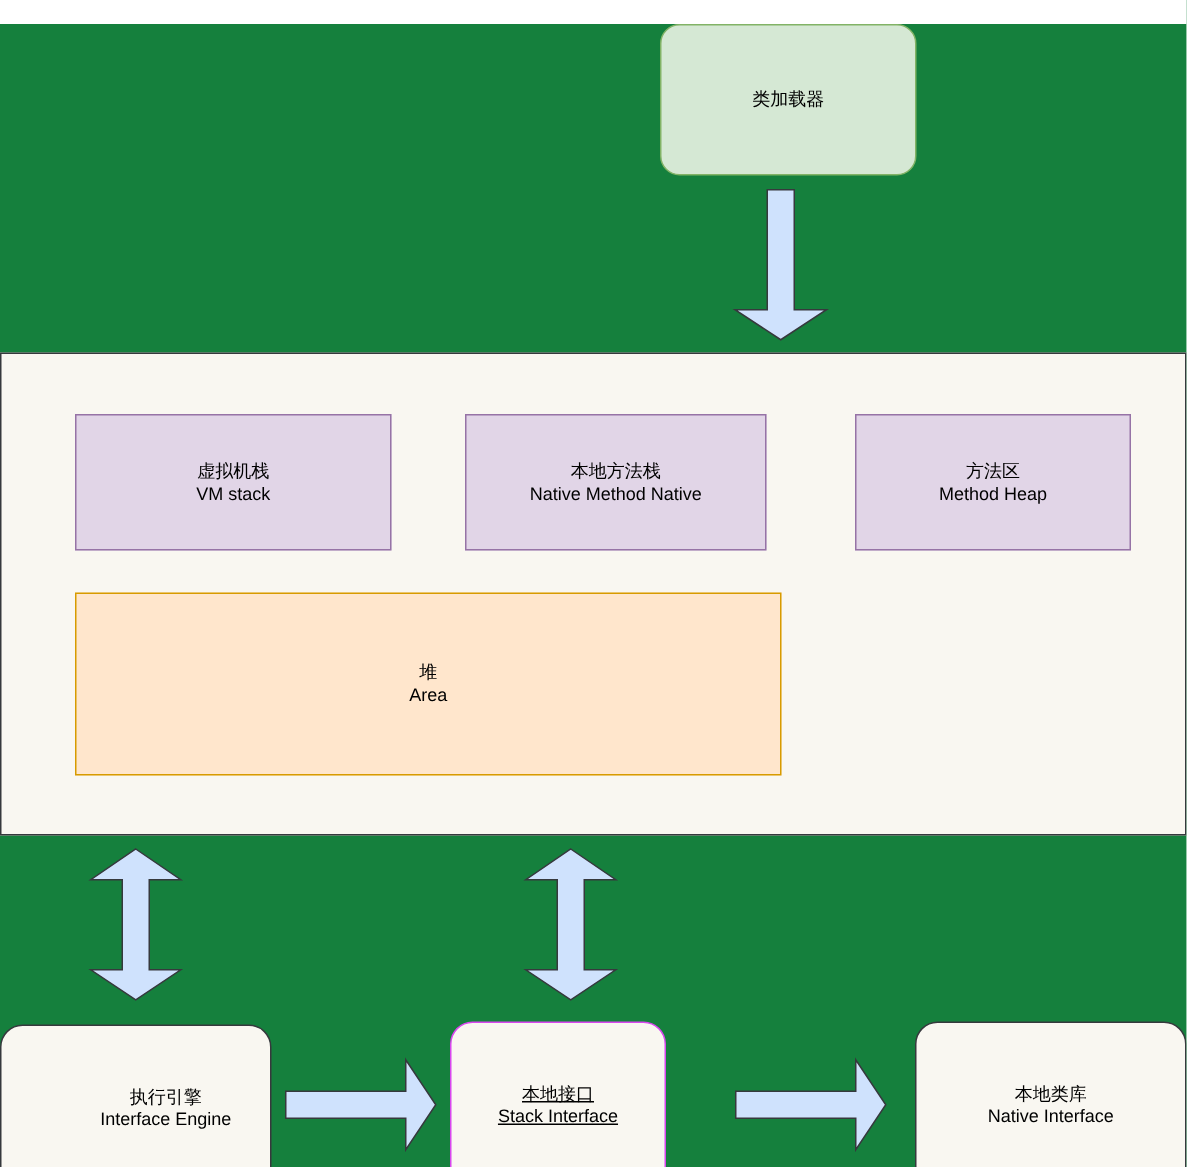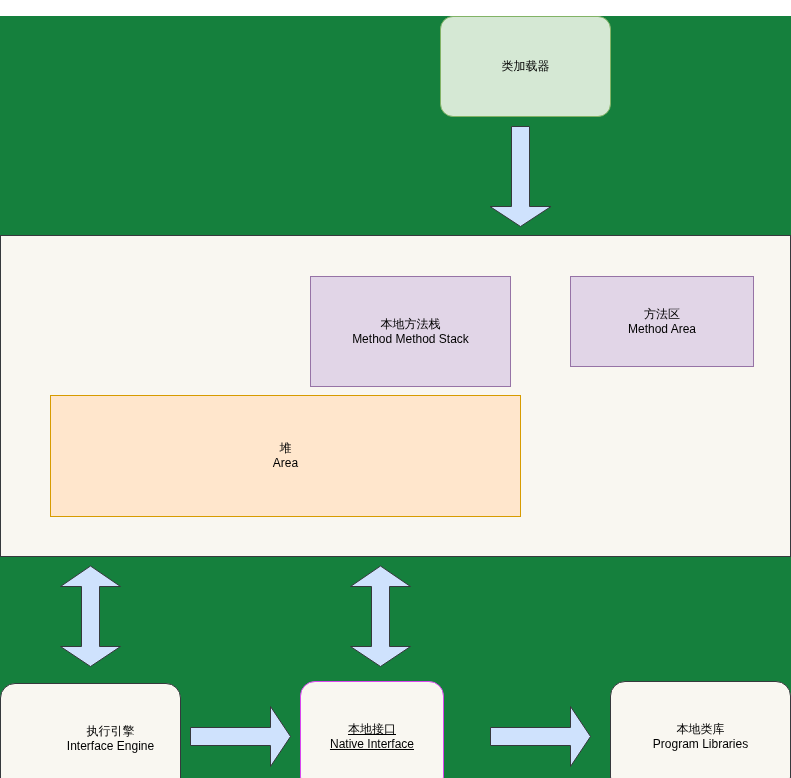--- a/index.html
+++ b/index.html
@@ -24,21 +24,21 @@
   }
   .lbl:empty { display:none; }
 
   
   #node-class-loader        { left:440px; top:0px;   width:171px; height:101px;
                               background:#d5e8d4; border:1px solid #82b366; border-radius:13px; }
   #node-runtime-area        { left:0px;   top:219px; width:791px; height:322px;
                               background:#f9f7f1; border:1px solid #36393d; }
   #node-vm-stack            { left:50px;  top:260px; width:211px; height:91px;
                               background:#e1d5e7; border:1px solid #9673a6; }
-  #node-native-method-stack { left:310px; top:260px; width:201px; height:111px;
+  #node-native-method-stack { left:310px; top:260px; width:201px; height:91px;
                               background:#e1d5e7; border:1px solid #9673a6; }
   #node-method-area         { left:570px; top:260px; width:184px; height:91px;
                               background:#e1d5e7; border:1px solid #9673a6; }
   #node-heap                { left:50px;  top:379px; width:471px; height:122px;
                               background:#ffe6cc; border:1px solid #d79b00; }
   #node-program-counter     { left:570px; top:379px; width:171px; height:121px;
                               background:#fff2cc; border:1px solid #d6b656; }
   #node-execution-engine    { left:0px;   top:667px; width:181px; height:111px;
                               background:#f9f7f1; border:1px solid #36393d; border-radius:15px;padding-left:40px; }
   #node-native-interface    { left:300px; top:665px; width:144px; height:111px;
@@ -62,45 +62,49 @@
     <polygon class="arrow" points="490.5,711.5 570.5,711.5 570.5,690.5 590.5,720.5 570.5,750.5 570.5,729.5 490.5,729.5"></polygon>
   </svg>
 
   <div class="node" id="node-runtime-area"></div>
 
   <div class="node" id="node-class-loader">
     <span class="lbl">类加载器</span>
 
   </div>
 
+  <div class="node" id="node-vm-stack">
+    <span class="lbl">虚拟机栈</span>
+    <span class="lbl">VM stack</span>
+  </div>
 
   <div class="node" id="node-native-method-stack">
     <span class="lbl">本地方法栈</span>
-    <span class="lbl">Method Method Stack</span>
+    <span class="lbl">Native Method Native</span>
   </div>
 
   <div class="node" id="node-method-area">
     <span class="lbl">方法区</span>
-    <span class="lbl">Method Area</span>
+    <span class="lbl">Method Heap</span>
   </div>
 
   <div class="node" id="node-heap">
     <span class="lbl">堆</span>
     <span class="lbl">Area</span>
   </div>
 
 
   <div class="node" id="node-execution-engine">
     <span class="lbl">执行引擎</span>
     <span class="lbl">Interface Engine</span>
   </div>
 
   <div class="node" id="node-native-interface">
     <span class="lbl">本地接口</span>
-    <span class="lbl">Native Interface</span>
+    <span class="lbl">Stack Interface</span>
   </div>
 
   <div class="node" id="node-native-libraries">
     <span class="lbl">本地类库</span>
-    <span class="lbl">Program Libraries</span>
+    <span class="lbl">Native Interface</span>
   </div>
 
 </div>
 
 </body></html>

